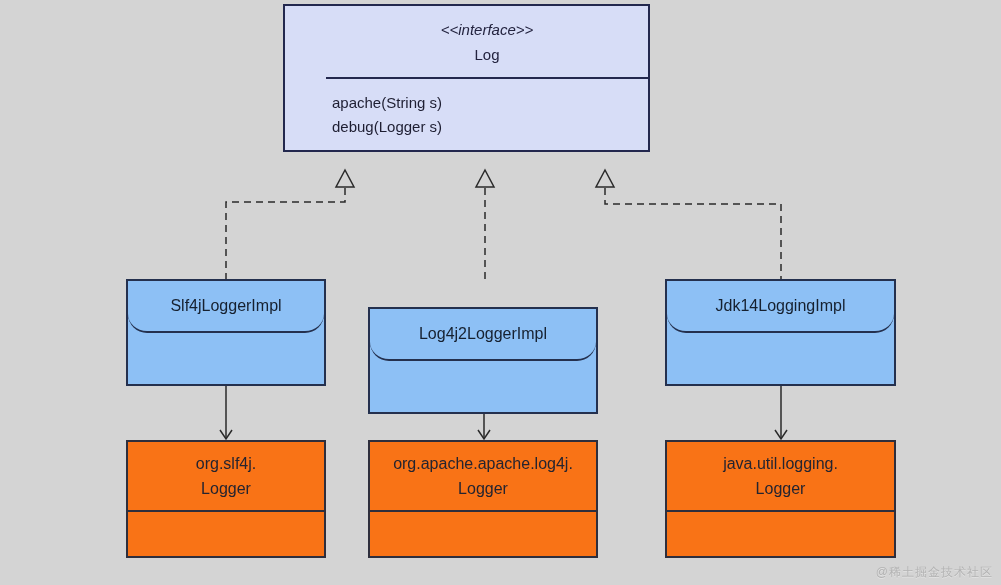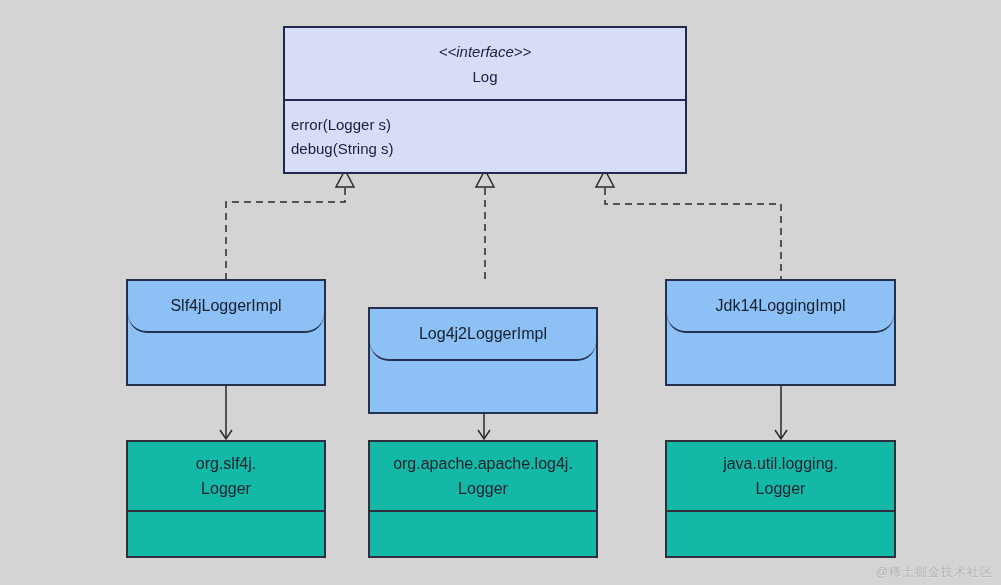--- a/index.html
+++ b/index.html
@@ -58,21 +58,21 @@
     box-sizing: border-box;
     border-bottom: 2px solid #24304e;
     display: flex;
     align-items: center;
     justify-content: center;
     font-size: 16px;
     border-radius: 19px;
   }
   .class-box .empty-compartment { flex: 1; }
   .package-box {
-    background: #14b8a6;
+    background: #f97316;
     border-color: #2e2e3c;
     color: #242430;
   }
   .package-box .title-compartment {
     height: 70px;
     box-sizing: border-box;
     border-bottom: 2px solid #2e2e3c;
     display: flex;
     flex-direction: column;
     align-items: center;
@@ -118,28 +118,28 @@
     <g stroke="#2a2a2a" stroke-width="1.5" fill="none">
       <line x1="484" y1="386" x2="484" y2="438"></line>
       <polyline points="478,430 484,439 490,430"></polyline>
     </g>
     <g stroke="#2a2a2a" stroke-width="1.5" fill="none">
       <line x1="781" y1="386" x2="781" y2="438"></line>
       <polyline points="775,430 781,439 787,430"></polyline>
     </g>
   </svg>
 
-  <div class="uml-box interface-box" style="left:283px; top:26px; width:404px; height:148px;">
+  <div class="uml-box interface-box" style="left:283px; top:4px; width:367px; height:148px;padding-left:41px;">
     <div class="title-compartment">
       <div class="stereotype">&lt;&lt;interface&gt;&gt;</div>
       <div class="iface-name">Log</div>
     </div>
     <div class="methods-compartment">
-      <div>error(Logger s)</div>
-      <div>debug(String s)</div>
+      <div>apache(String s)</div>
+      <div>debug(Logger s)</div>
     </div>
   </div>
 
   <div class="uml-box class-box" style="left:126px; top:279px; width:200px; height:107px;">
     <div class="title-compartment">Slf4jLoggerImpl</div>
     <div class="empty-compartment"></div>
   </div>
 
   <div class="uml-box class-box" style="left:368px; top:279px; width:230px; height:107px;margin-top:28px;">
     <div class="title-compartment">Log4j2LoggerImpl</div>

